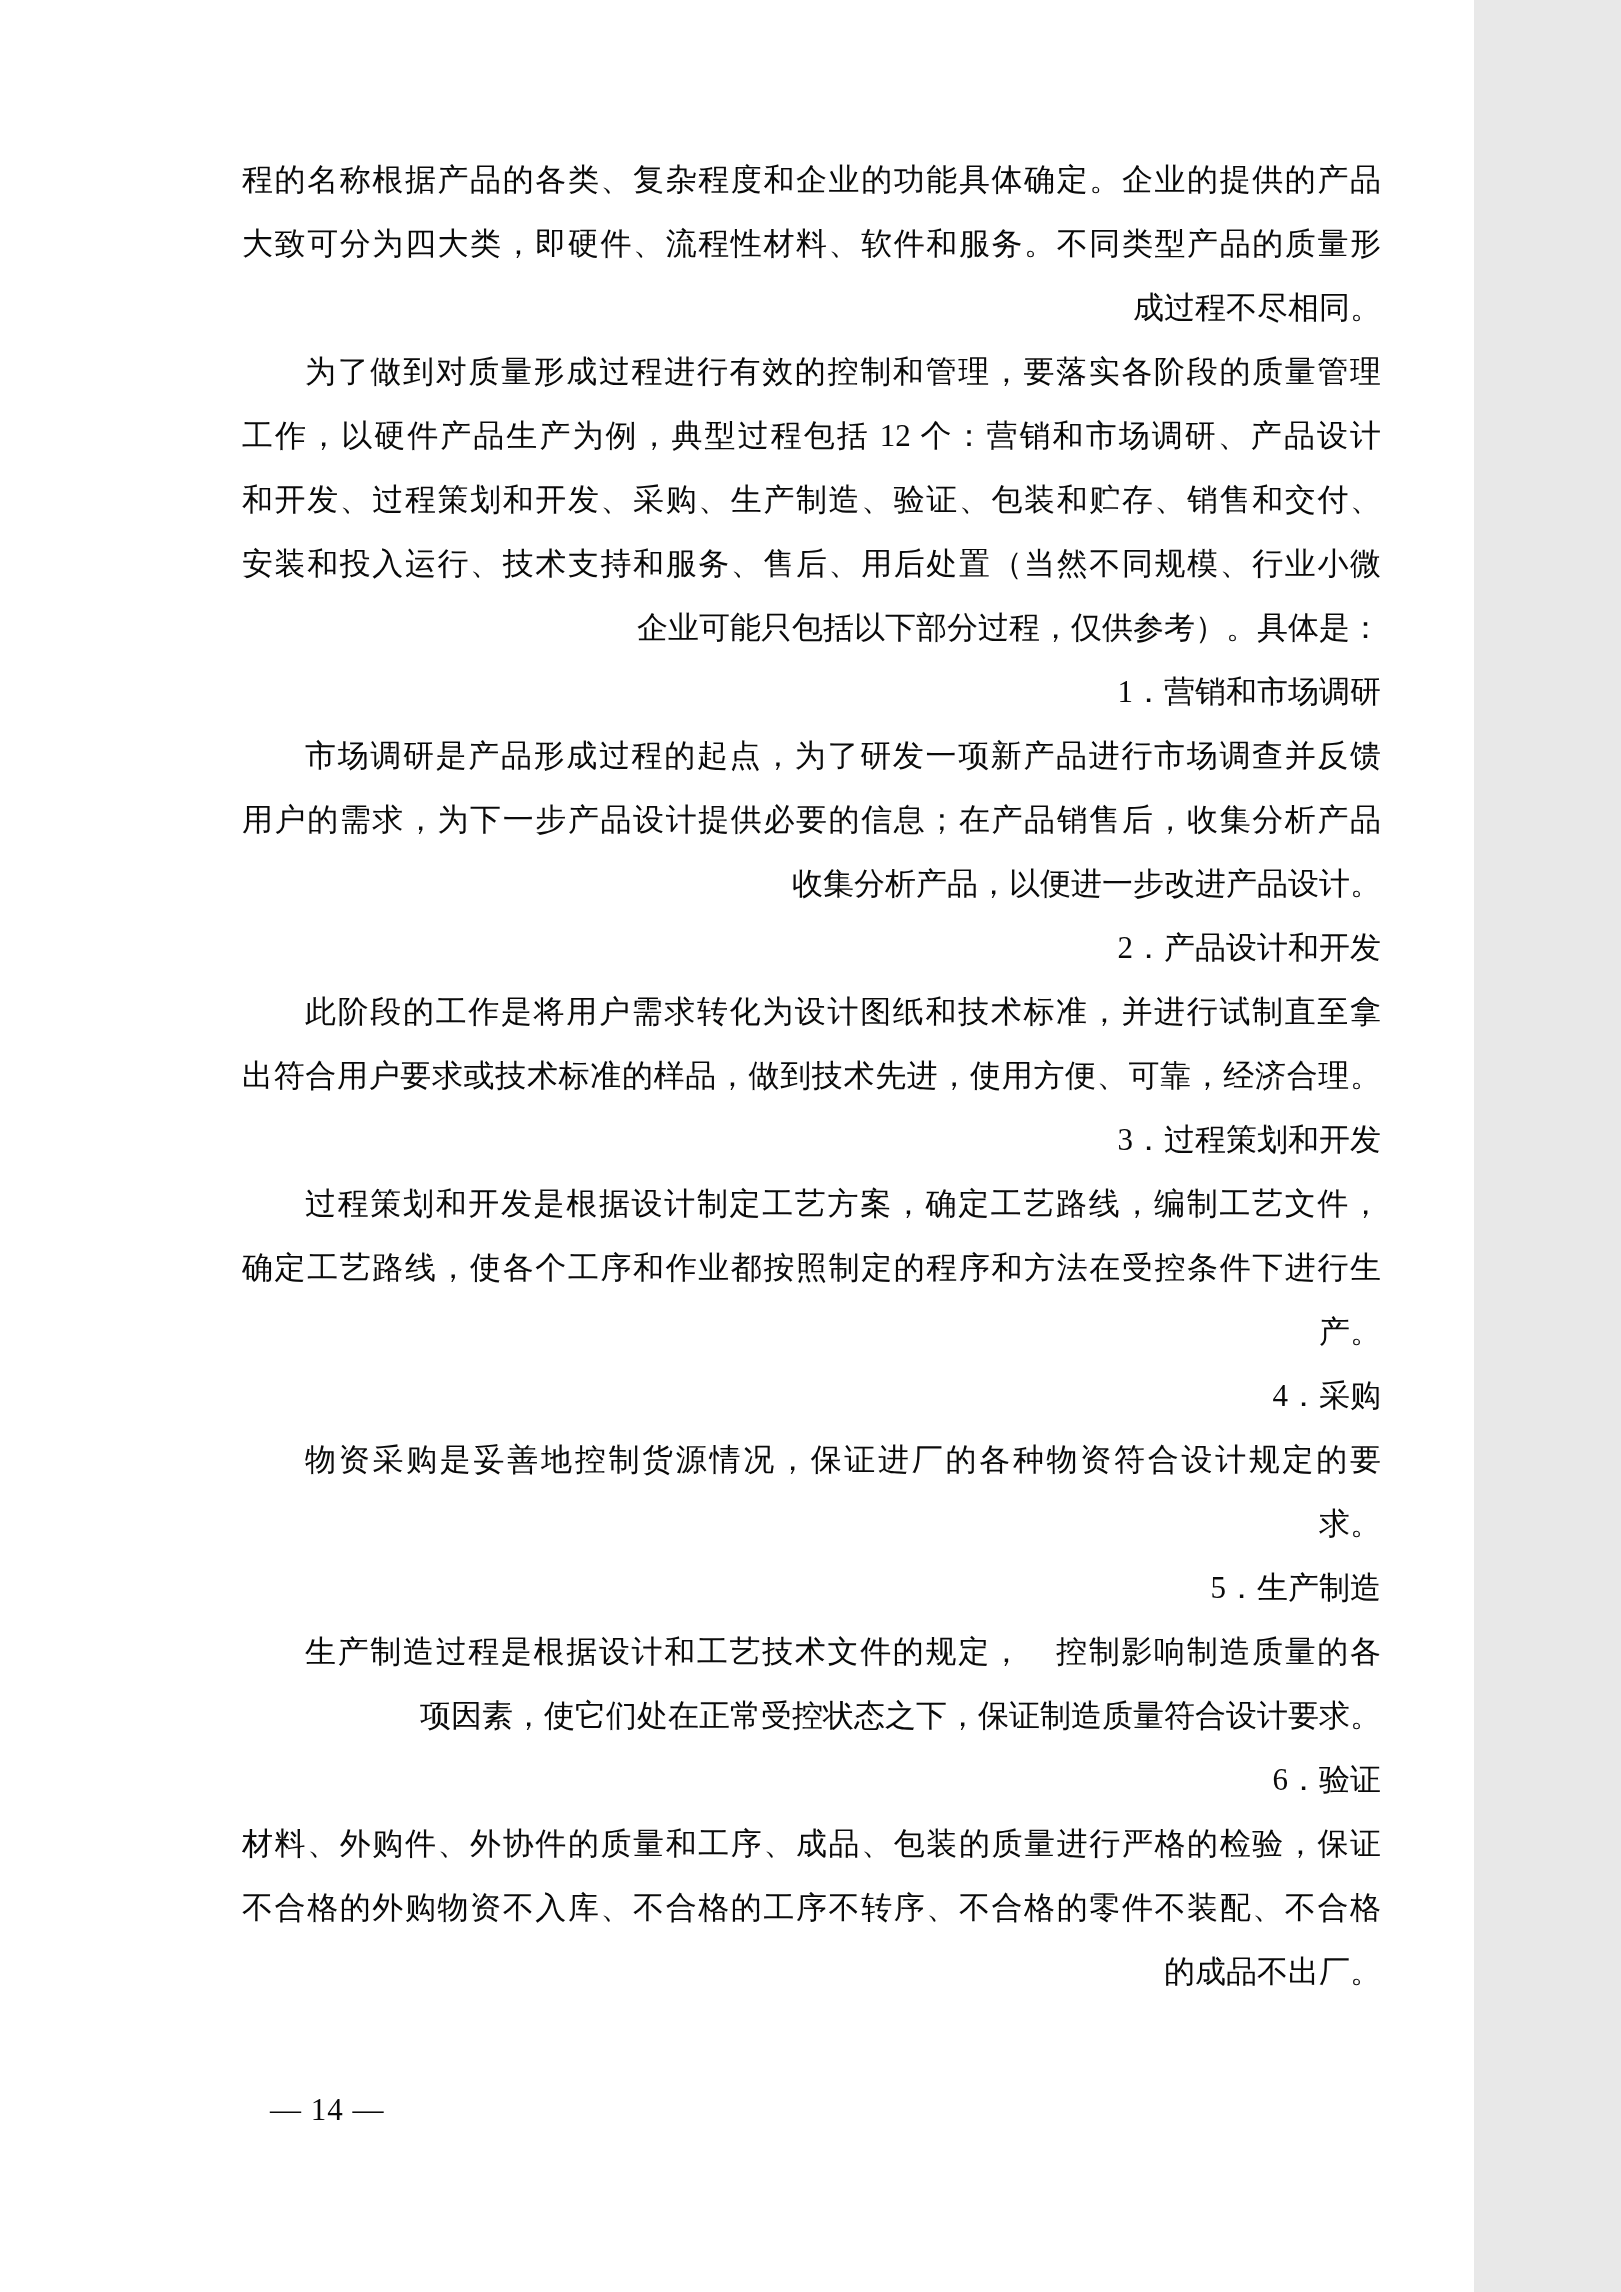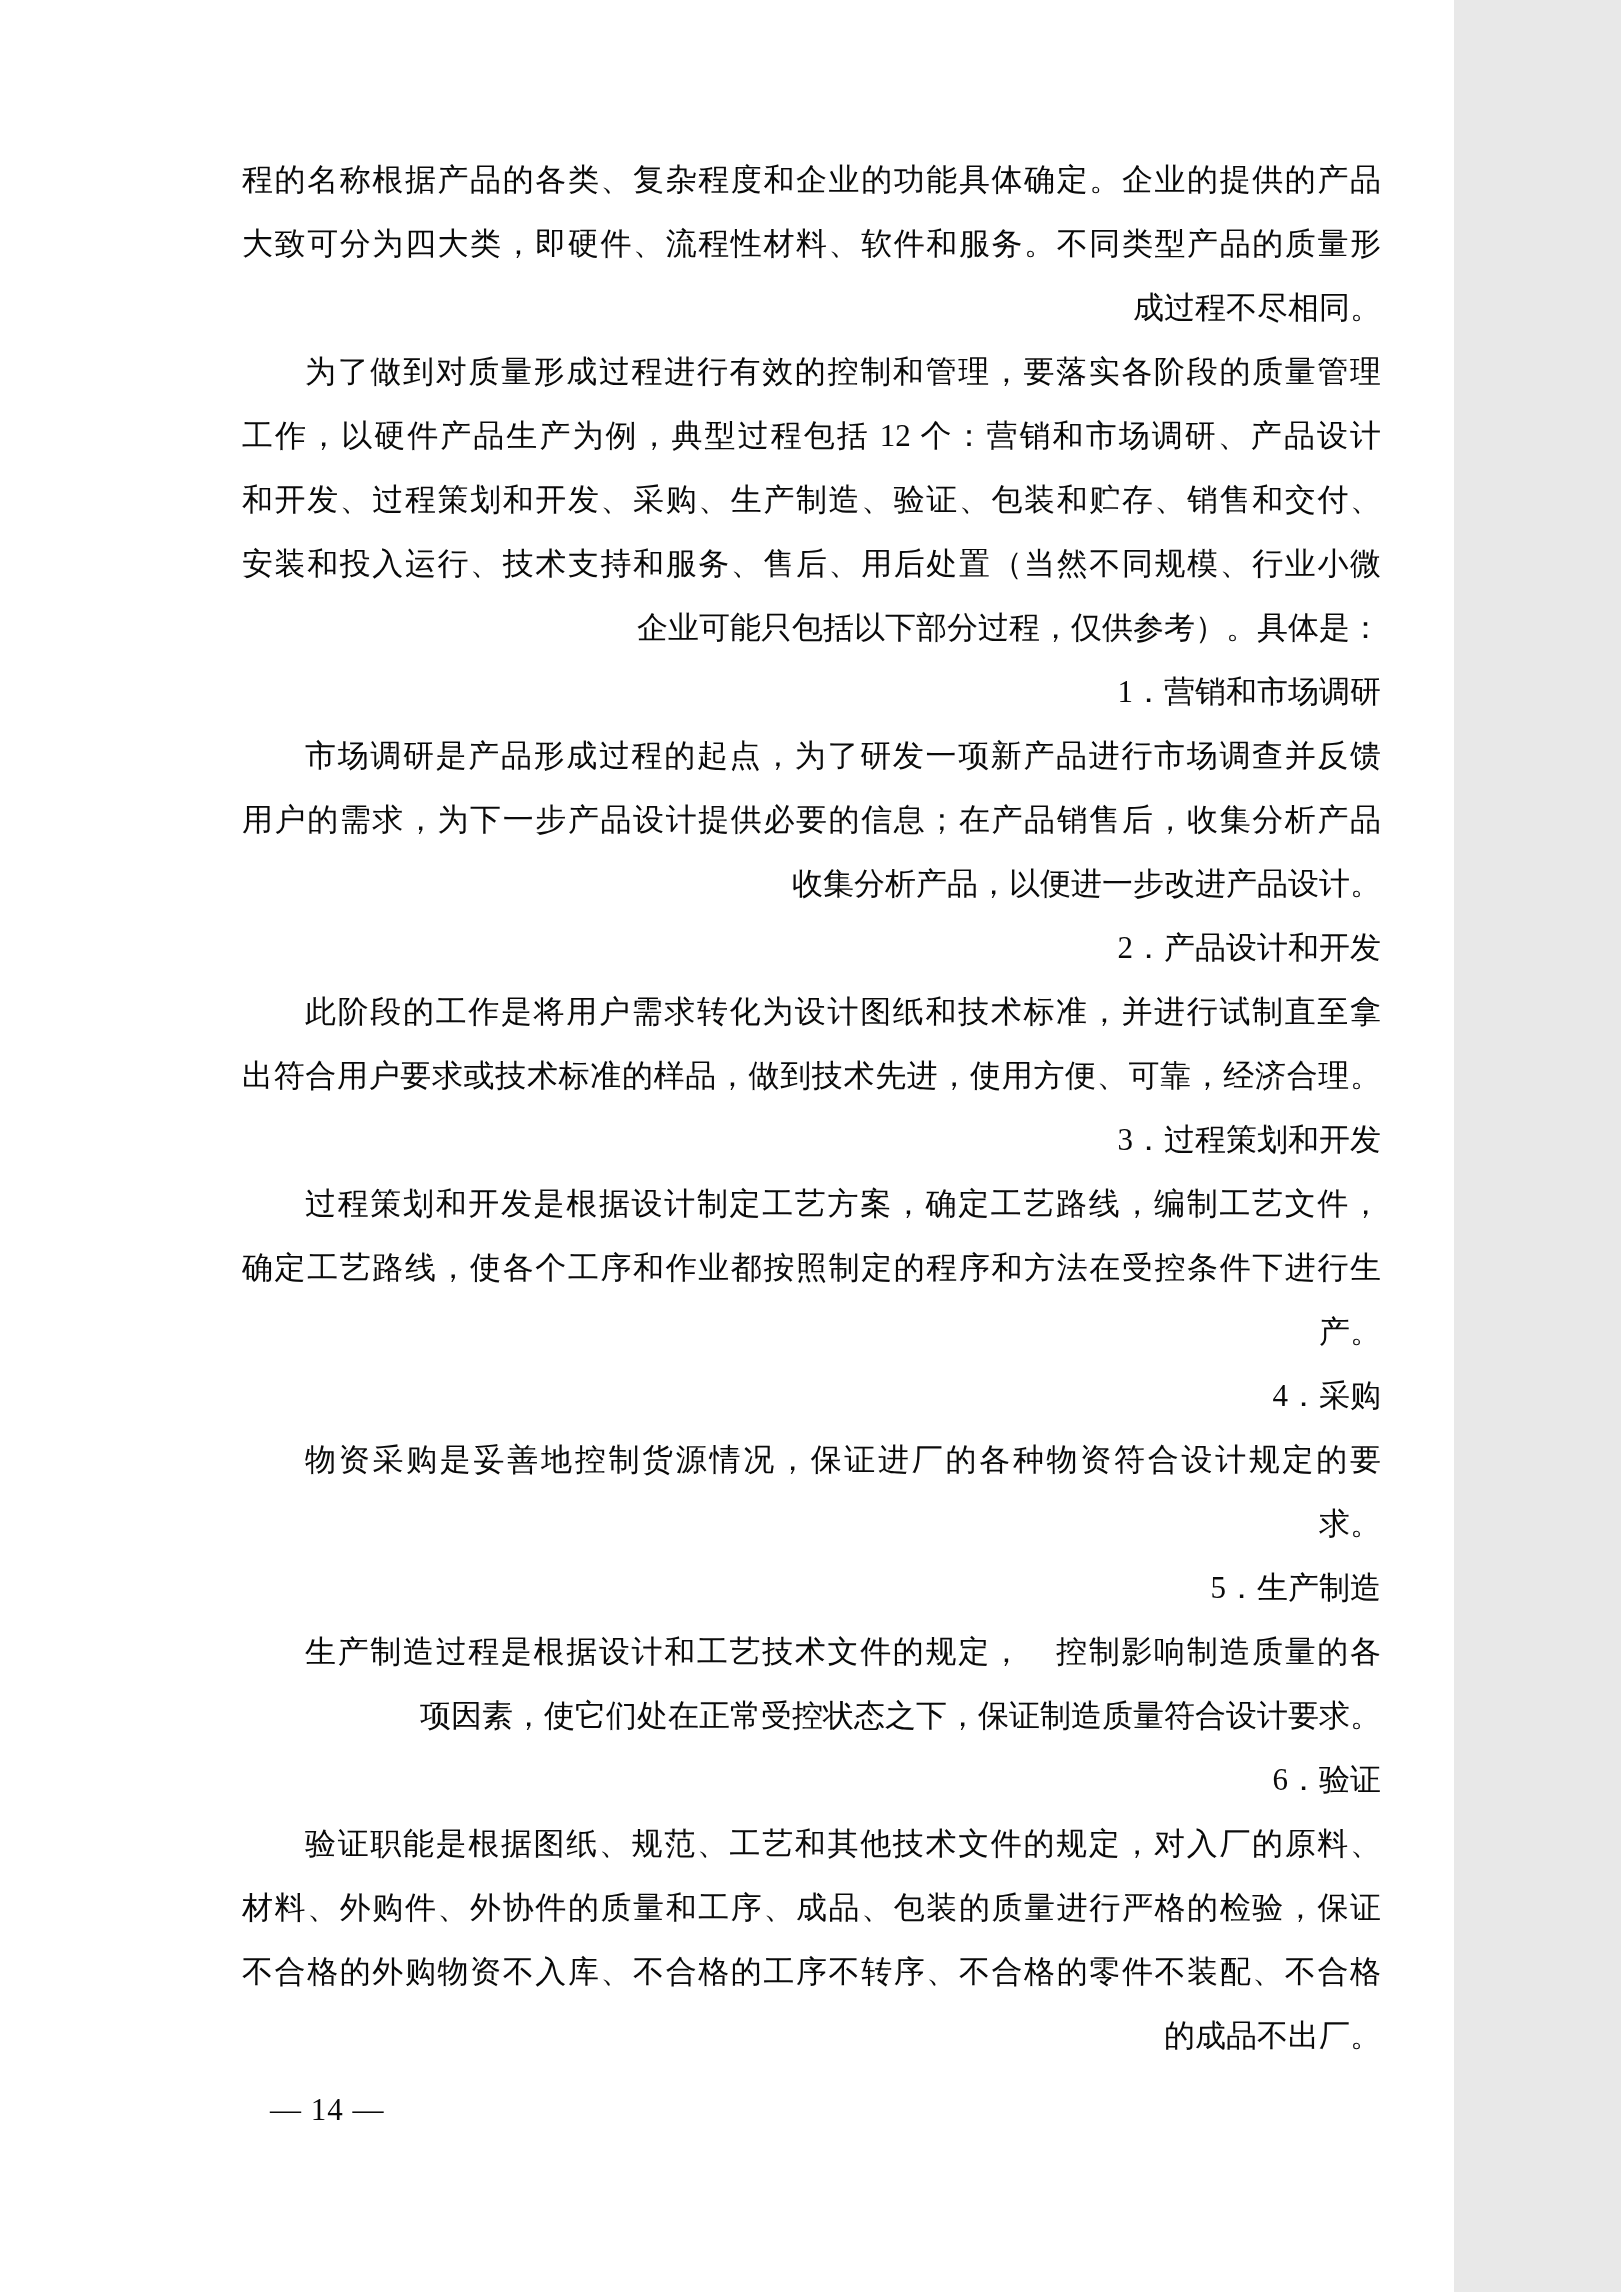--- a/index.html
+++ b/index.html
@@ -10,20 +10,21 @@
     font-family: "Liberation Serif", "DejaVu Serif", serif;
     background: #e8e8e8;
   }
   .page {
     position: relative;
     width: 1454px;
     height: 2293px;
     background: var(--bg-color, #ffffff);
     color: var(--text-color, #000000);
     overflow: hidden;
+    padding-left: 20px;
   }
   .content {
     position: absolute;
     left: 242px;
     top: 148px;
     width: 1139px;
     font-size: 31px;
     line-height: 64px;
   }
   .tline {
@@ -71,21 +72,20 @@
       <div class="tline ind just">过程策划和开发是根据设计制定工艺方案，确定工艺路线，编制工艺文件，</div>
       <div class="tline just">确定工艺路线，使各个工序和作业都按照制定的程序和方法在受控条件下进行生</div>
       <div class="tline">产。</div>
       <div class="tline ind">4．采购</div>
       <div class="tline ind just">物资采购是妥善地控制货源情况，保证进厂的各种物资符合设计规定的要</div>
       <div class="tline">求。</div>
       <div class="tline ind">5．生产制造</div>
       <div class="tline ind just">生产制造过程是根据设计和工艺技术文件的规定，　控制影响制造质量的各</div>
       <div class="tline">项因素，使它们处在正常受控状态之下，保证制造质量符合设计要求。</div>
       <div class="tline ind">6．验证</div>
-      <div class="tline ind just">验证职能是根据图纸、规范、工艺和其他技术文件的规定，对入厂的原料、</div>
       <div class="tline just">材料、外购件、外协件的质量和工序、成品、包装的质量进行严格的检验，保证</div>
       <div class="tline just">不合格的外购物资不入库、不合格的工序不转序、不合格的零件不装配、不合格</div>
       <div class="tline">的成品不出厂。</div>
     </div>
   <div class="footer">
     <span>— 14 —</span>
   </div>
 </div>
 
 

